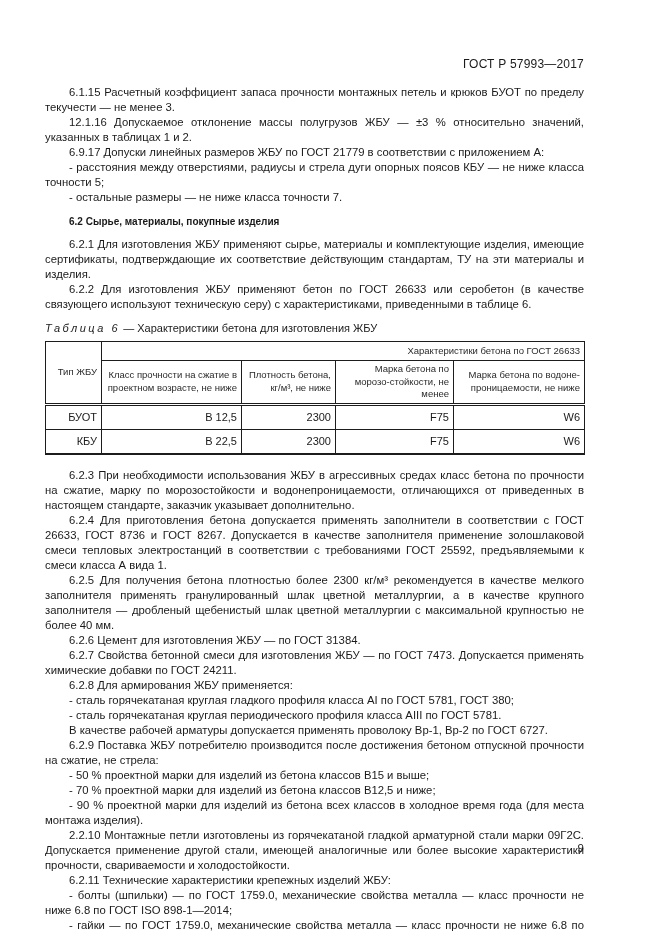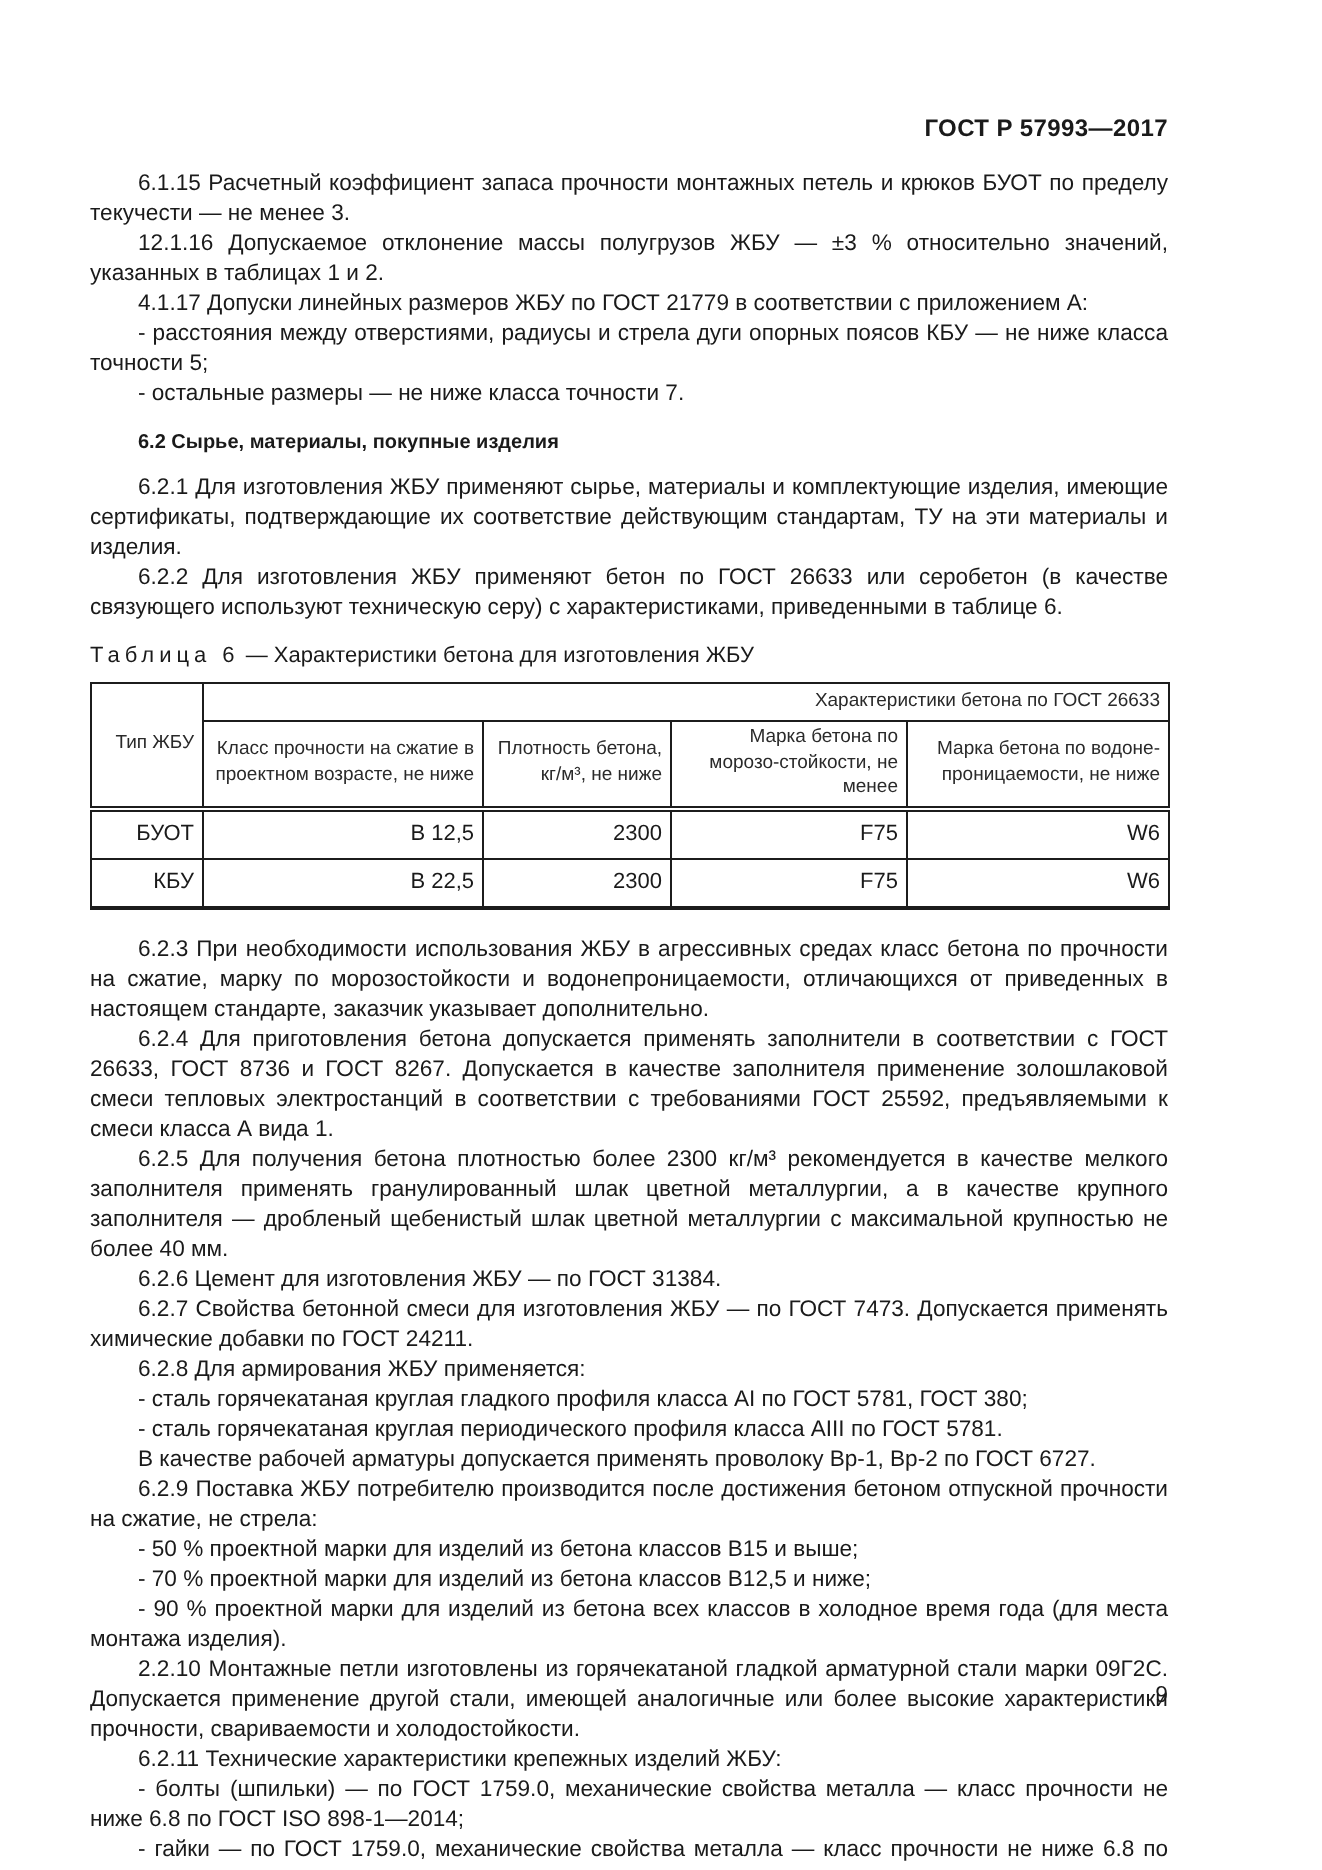--- a/index.html
+++ b/index.html
@@ -15,21 +15,21 @@
     font-family: "Liberation Sans", sans-serif;
     color: #1a1a1a;
     overflow: hidden;
   }
   .doc-header {
     position: absolute;
     top: 57px;
     left: 45px;
     width: 539px;
     text-align: right;
-    font-weight: bold;
+    font-weight: normal;
     font-size: 12px;
     letter-spacing: 0.2px;
   }
   .content {
     position: absolute;
     top: 85px;
     left: 45px;
     width: 539px;
     font-size: 11.3px;
     line-height: 15px;
@@ -47,20 +47,21 @@
     font-size: 10px;
   }
   p.caption {
     margin: 9px 0 5px 0;
     text-indent: 0;
     text-align: left;
     font-size: 11px;
   }
   .cap-label {
     letter-spacing: 2.5px;
+    font-style: italic;
   }
   table.gost {
     border-collapse: collapse;
     width: 100%;
     table-layout: fixed;
     margin: 0 0 13px 0;
   }
   table.gost th, table.gost td {
     border: 1px solid #1c1c1c;
     text-align: right;
@@ -101,21 +102,21 @@
 <body>
 
 <div class="page">
 
   <div class="doc-header">ГОСТ Р 57993—2017</div>
 
   <div class="content">
 
     <p class="para">6.1.15 Расчетный коэффициент запаса прочности монтажных петель и крюков БУОТ по пределу текучести — не менее 3.</p>
     <p class="para">12.1.16 Допускаемое отклонение массы полугрузов ЖБУ — ±3 % относительно значений, указанных в таблицах 1 и 2.</p>
-    <p class="para">4.1.17 Допуски линейных размеров ЖБУ по ГОСТ 21779 в соответствии с приложением А:</p>
+    <p class="para">6.9.17 Допуски линейных размеров ЖБУ по ГОСТ 21779 в соответствии с приложением А:</p>
     <p class="para">- расстояния между отверстиями, радиусы и стрела дуги опорных поясов КБУ — не ниже класса точности 5;</p>
     <p class="para">- остальные размеры — не ниже класса точности 7.</p>
 
     <p class="heading">6.2 Сырье, материалы, покупные изделия</p>
 
     <p class="para">6.2.1 Для изготовления ЖБУ применяют сырье, материалы и комплектующие изделия, имеющие сертификаты, подтверждающие их соответствие действующим стандартам, ТУ на эти материалы и изделия.</p>
     <p class="para">6.2.2 Для изготовления ЖБУ применяют бетон по ГОСТ 26633 или серобетон (в качестве связующего используют техническую серу) с характеристиками, приведенными в таблице 6.</p>
 
     <p class="caption"><span class="cap-label">Таблица 6</span> <span>— Характеристики бетона для изготовления ЖБУ</span></p>
 

